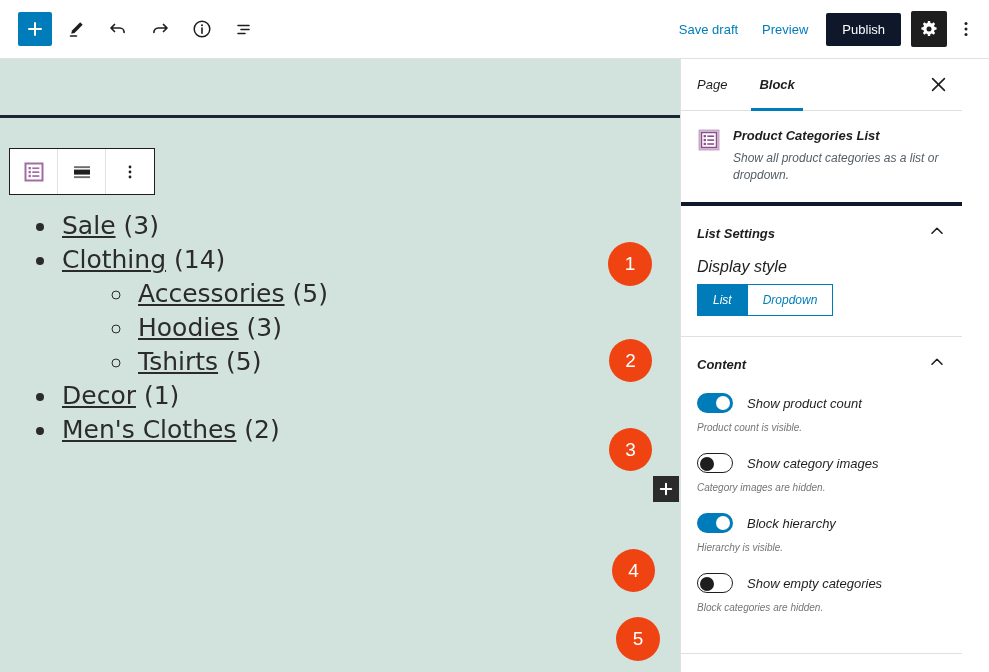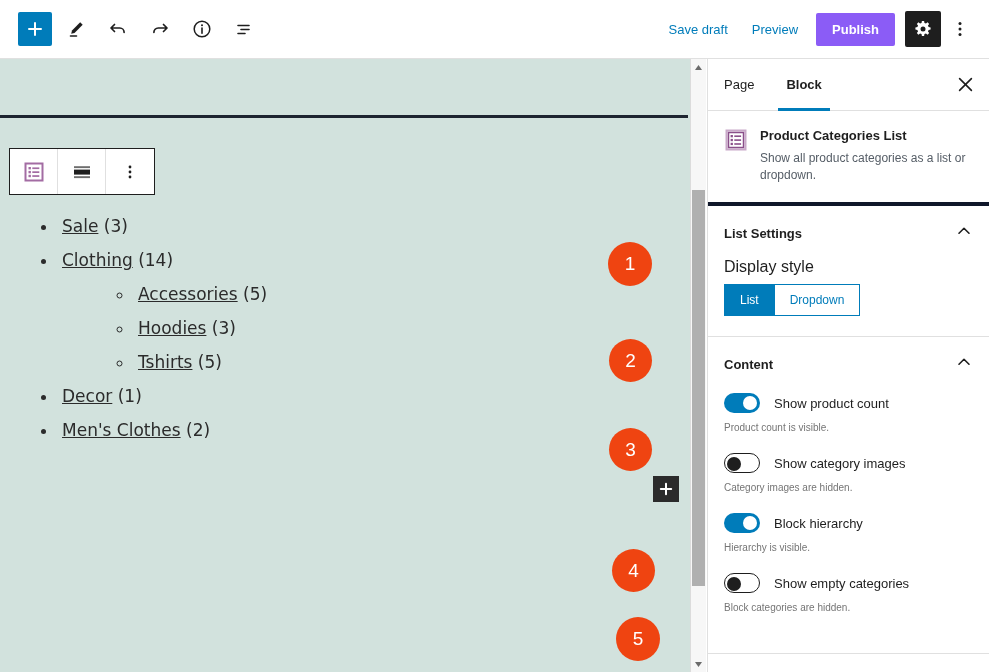--- a/index.html
+++ b/index.html
@@ -14,21 +14,21 @@
   .topbar {
     position: absolute; top: 0; left: 0;
     width: 989px; height: 59px;
     background: #ffffff;
     border-bottom: 1px solid #e0e0e0;
     display: flex; align-items: center;
   }
   .tb-left { display: flex; align-items: center; padding-left: 18px; gap: 0px; }
   .tb-right {
     margin-left: auto; display: flex; align-items: center;
-    padding-right: 14px; gap: 0px;
+    padding-right: 8px; gap: 0px;
   }
 
   .add-btn {
     width: 34px; height: 34px;
     background: #007cba;
     border-radius: 2px;
     display: flex; align-items: center; justify-content: center;
     cursor: pointer;
   }
   .add-btn svg { display: block; }
@@ -39,22 +39,22 @@
     cursor: pointer; margin-left: 6px;
   }
   .tb-icon svg { display: block; }
 
   .txt-btn {
     color: #007cba; font-size: 13px;
     padding: 8px 12px; cursor: pointer;
     white-space: nowrap;
   }
   .publish-btn {
-    background: #8b5cf6; color: #fff;
-    font-size: 13px; font-weight: 700;
+    background: #0f172a; color: #fff;
+    font-size: 13px; font-weight: 400;
     padding: 9px 16px; border-radius: 2px;
     margin-left: 6px; cursor: pointer;
     white-space: nowrap;
   }
   .gear-btn {
     width: 36px; height: 36px;
     background: #1e1e1e; border-radius: 2px;
     display: flex; align-items: center; justify-content: center;
     margin-left: 10px; cursor: pointer;
   }
@@ -96,21 +96,21 @@
   
   .cat-list {
     position: absolute; top: 150px; left: 0;
     width: 640px;
     font-family: "DejaVu Sans", sans-serif;
     color: #2b2b2b;
   }
   ul.lvl1 { list-style: disc; margin-left: 58px; }
   ul.lvl2 { list-style: circle; margin-left: 72px; }
   .cat-list li {
-    font-size: 17px;
+    font-size: 25px;
     line-height: 34px;
     padding-left: 4px;
   }
   .cat-link {
     text-decoration: underline;
     color: #2b2b2b;
     cursor: pointer;
   }
   .cat-count { color: #2b2b2b; }
 
@@ -146,25 +146,26 @@
   .cv-sb-up { top: 0; }
   .cv-sb-down { bottom: 0; }
   .cv-sb-thumb {
     position: absolute; left: 1px; top: 131px;
     width: 13px; height: 396px;
     background: #b0b0b0;
   }
 
   
   .sidebar {
-    position: absolute; top: 59px; left: 707px;
+    position: absolute; top: 59px; left: 680px;
     width: 282px; height: 613px;
     background: #ffffff;
     border-left: 1px solid #e0e0e0;
     overflow: hidden;
+    font-style: italic;
   }
   .sb-tabs {
     display: flex; align-items: stretch;
     height: 52px;
     border-bottom: 1px solid #e0e0e0;
     position: relative;
   }
   .sb-tab {
     display: flex; align-items: center; justify-content: center;
     padding: 0 16px;

